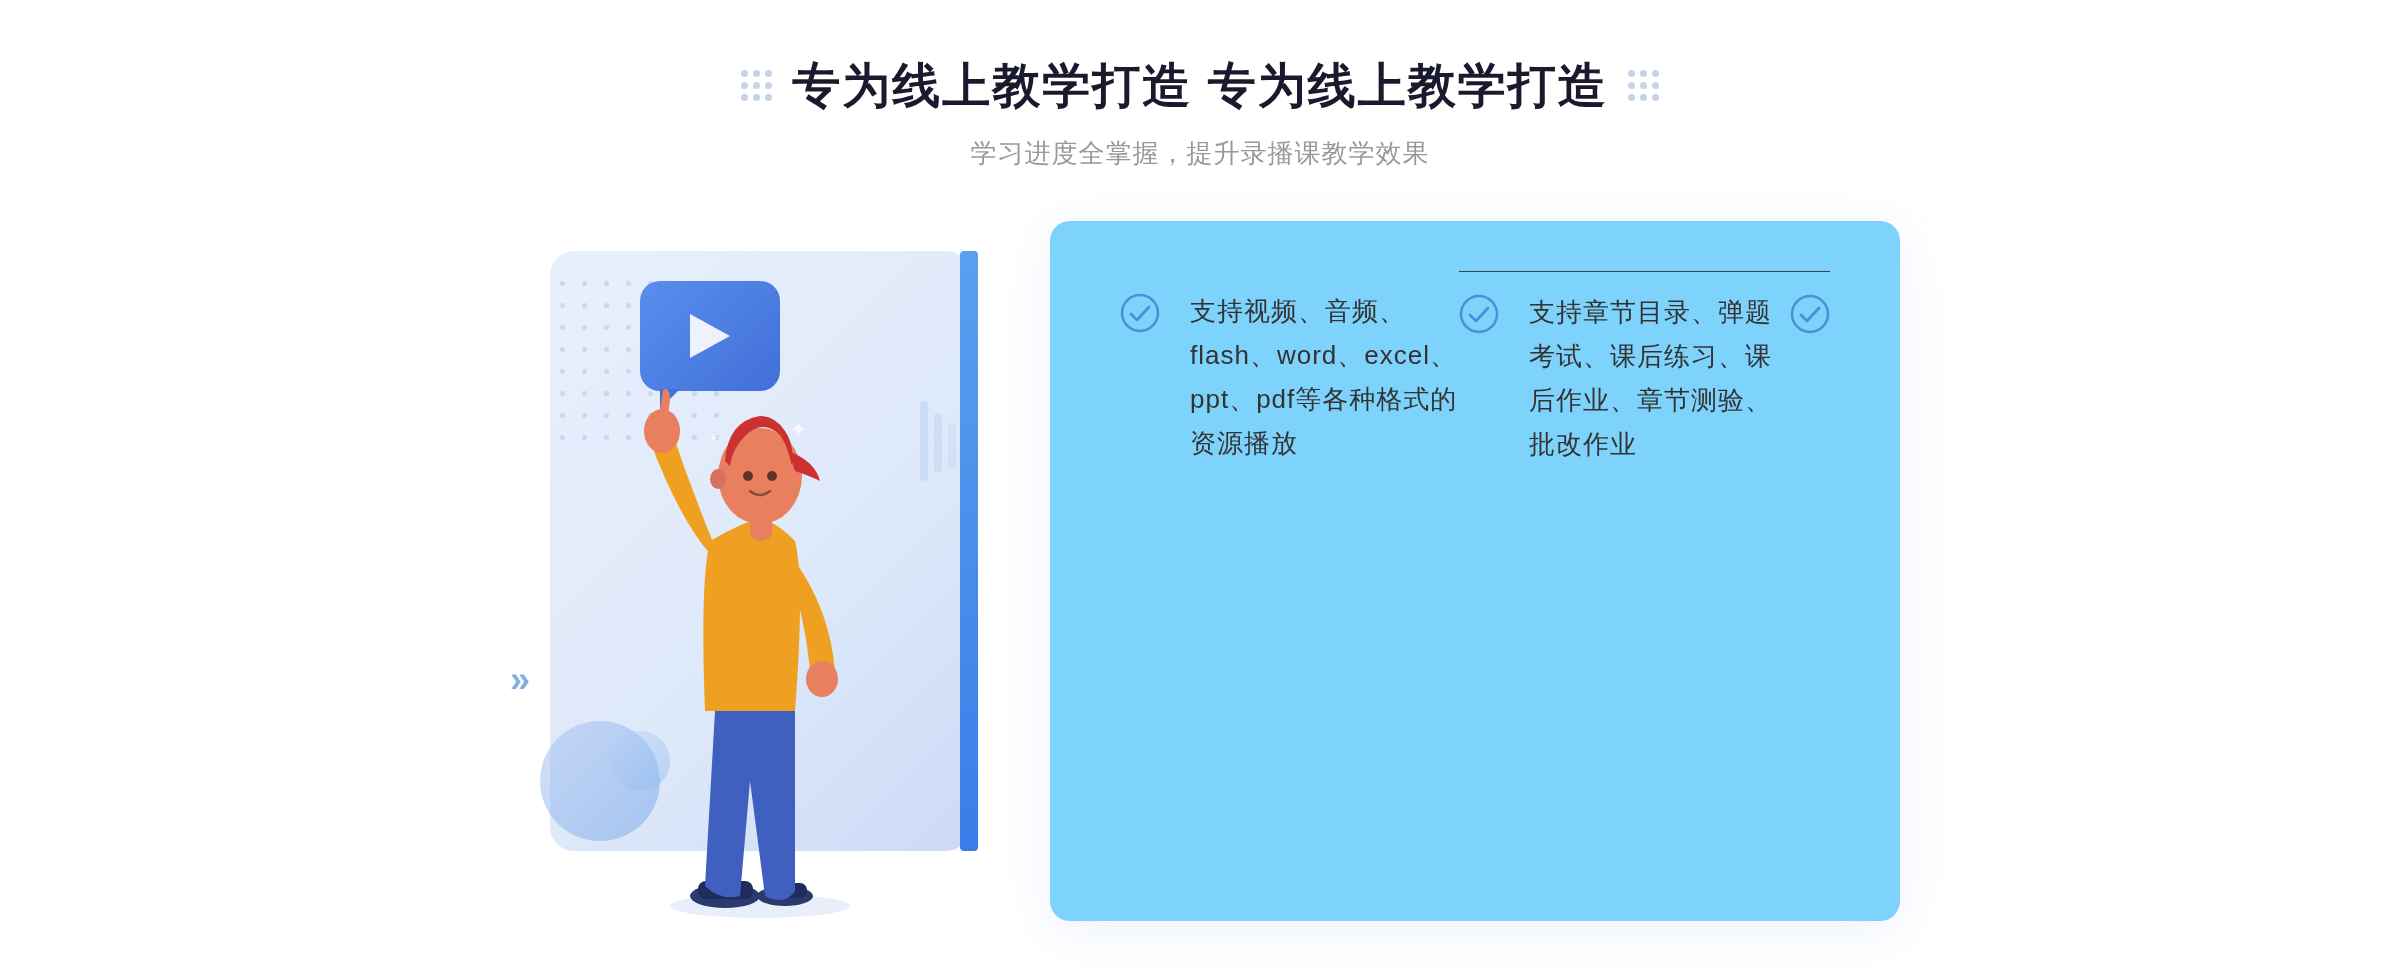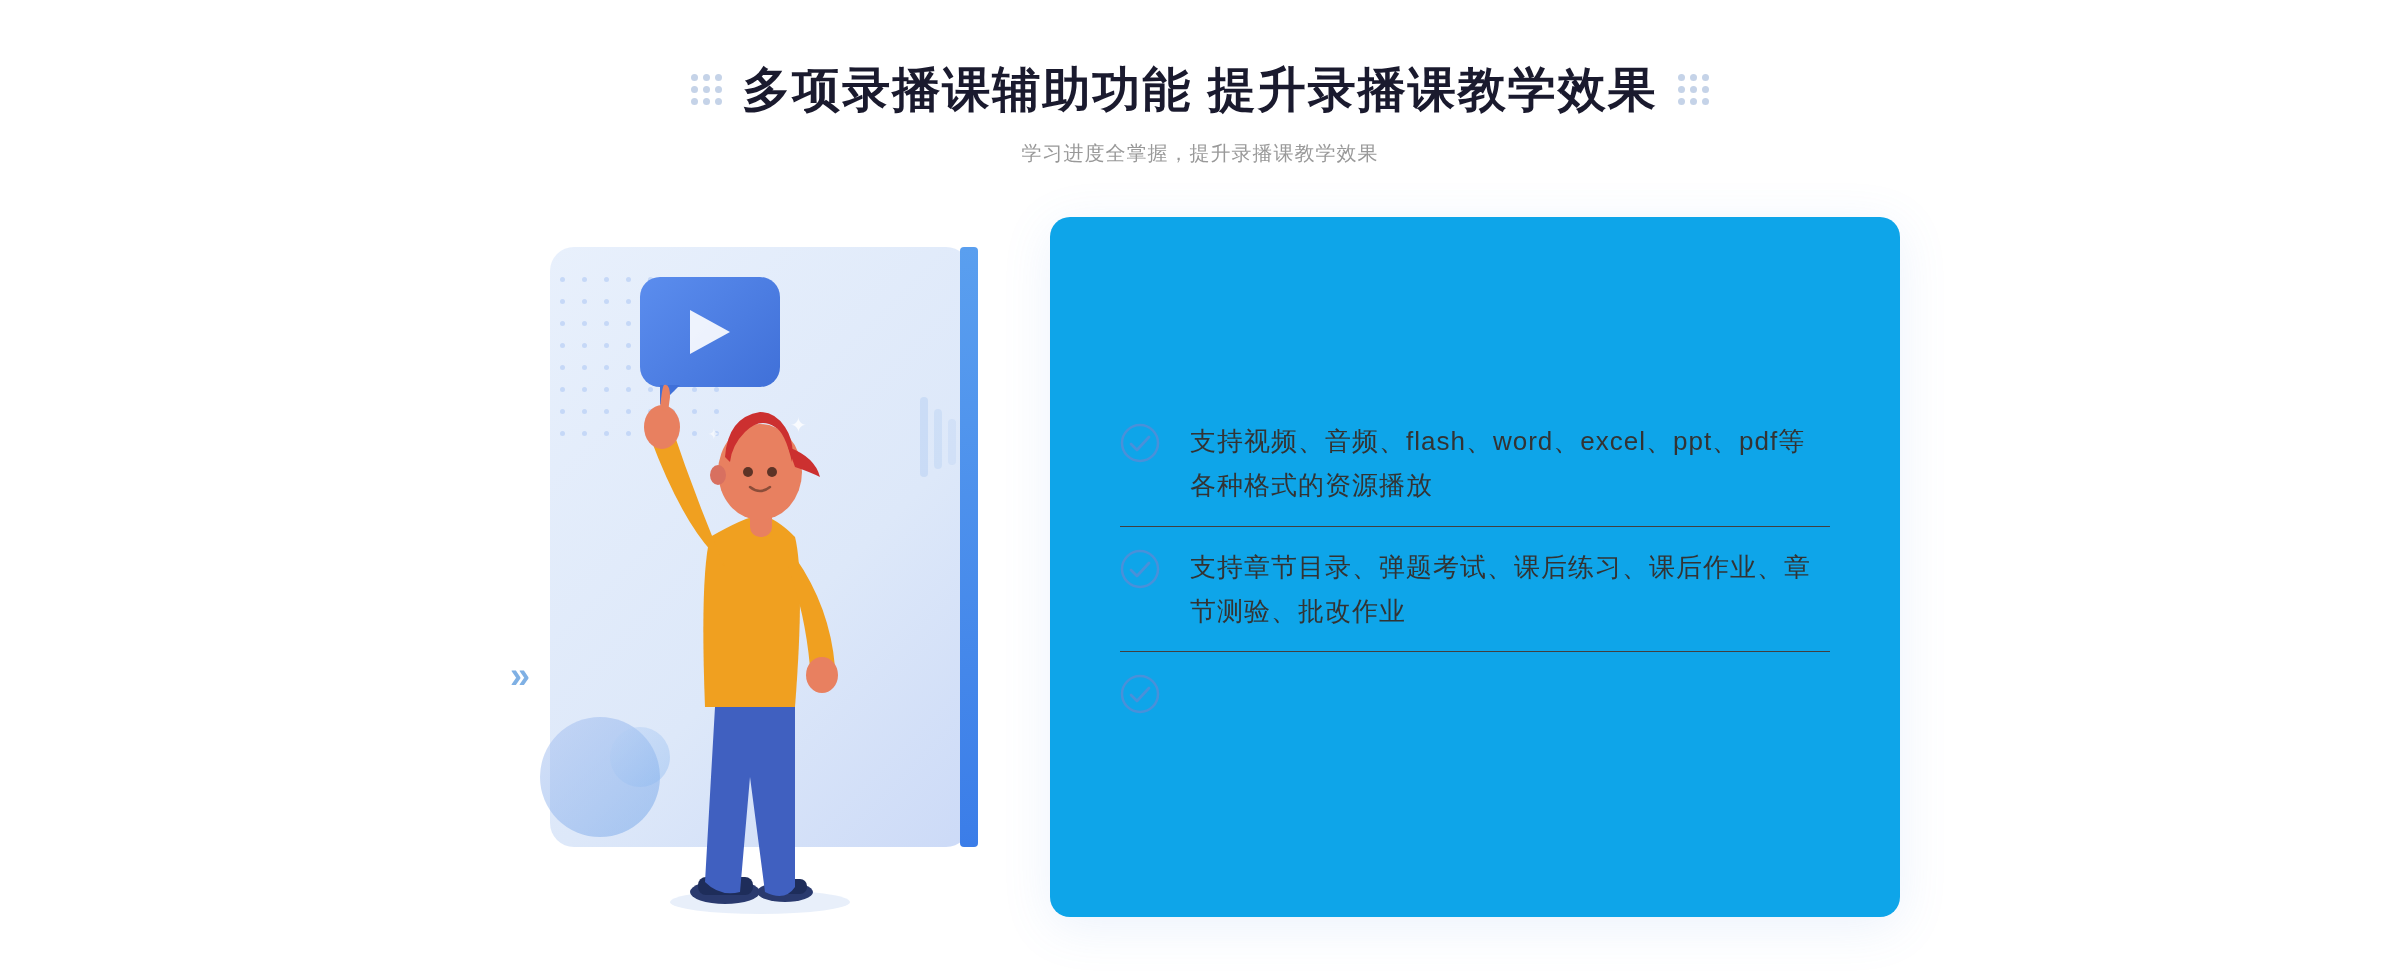--- a/index.html
+++ b/index.html
@@ -59,21 +59,21 @@
     }
 
     .main-title {
       font-size: 48px;
       font-weight: 700;
       color: #1a1a2e;
       letter-spacing: 2px;
     }
 
     .sub-title {
-      font-size: 20px;
+      font-size: 26px;
       color: #999999;
       margin-top: 18px;
       letter-spacing: 1px;
     }
 
     .content-area {
       display: flex;
       width: 1400px;
       align-items: stretch;
       gap: 0;
@@ -222,27 +222,27 @@
       width: 280px;
       height: 560px;
       z-index: 7;
     }
 
     
 
     
     .features-card {
       flex: 1;
-      background: #0ea5e9;
+      background: #7dd3fc;
       border-radius: 20px;
       box-shadow: 0 10px 50px rgba(100, 150, 230, 0.12);
       padding: 50px 70px;
       display: flex;
-      flex-direction: column;
-      justify-content: center;
+      flex-direction: row;
+      justify-content: flex-start;
       margin-left: 30px;
       min-height: 640px;
     }
 
     .feature-item {
       display: flex;
       align-items: flex-start;
       gap: 30px;
       padding: 18px 0;
     }
@@ -288,21 +288,21 @@
             <div class="dot"></div>
             <div class="dot"></div>
             <div class="dot"></div>
           </div>
         <div class="dot-row">
             <div class="dot"></div>
             <div class="dot"></div>
             <div class="dot"></div>
           </div>
       </div>
-      <h1 class="main-title">多项录播课辅助功能 提升录播课教学效果</h1>
+      <h1 class="main-title">专为线上教学打造 专为线上教学打造</h1>
       <div class="dots-icon">
         <div class="dot-row">
             <div class="dot"></div>
             <div class="dot"></div>
             <div class="dot"></div>
           </div>
         <div class="dot-row">
             <div class="dot"></div>
             <div class="dot"></div>
             <div class="dot"></div>

